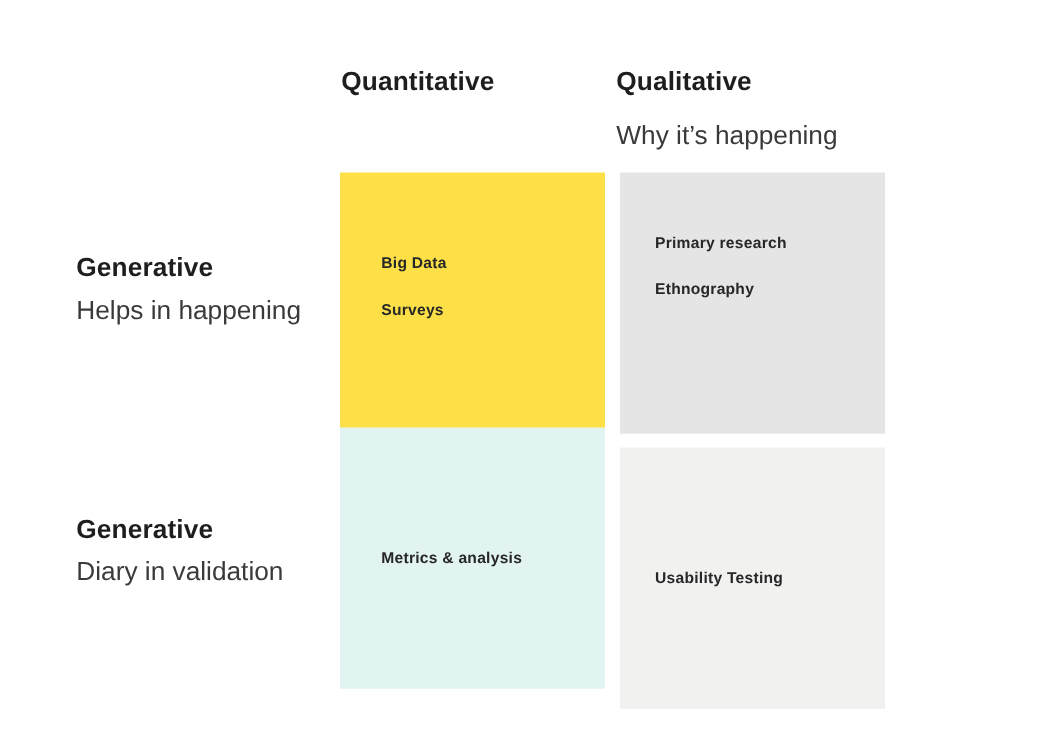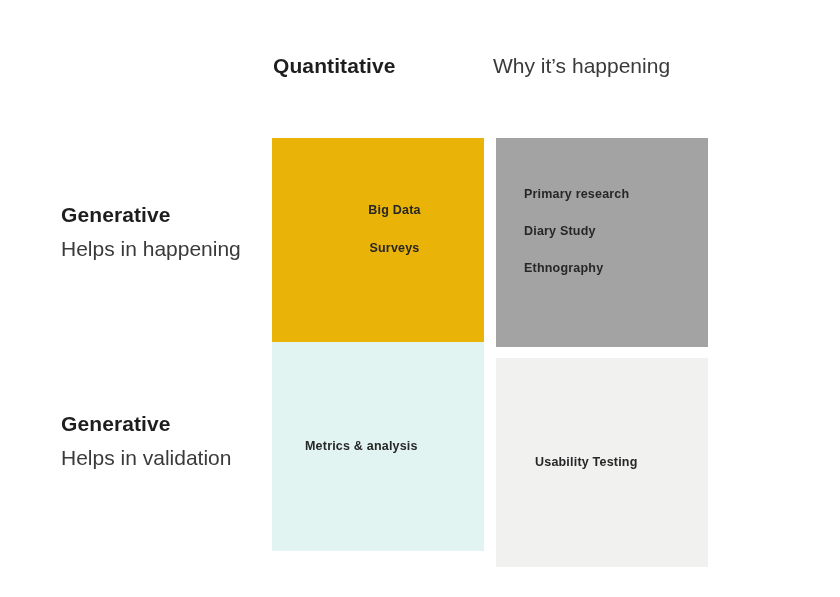--- a/index.html
+++ b/index.html
@@ -56,60 +56,60 @@
     position: absolute;
     width: 212px;
     height: 209px;
     display: flex;
     flex-direction: column;
     background: #f1f1f0;
   }
   .cell.q1 { left: 272px; top: 138px; padding: 66px 0 0 33px; gap: 25px; }
   .cell.q2 { left: 496px; top: 138px; padding: 50px 0 0 28px; gap: 24px; }
   .cell.q3 { left: 272px; top: 342px; padding-left: 33px; justify-content: center; gap: 24px; }
-  .cell.q4 { left: 496px; top: 358px; padding-left: 39px; justify-content: center; gap: 24px; }
+  .cell.q4 { left: 496px; top: 358px; padding-left: 28px; justify-content: center; gap: 24px; }
 
   .cell-item {
     font-size: 12.5px;
     font-weight: 700;
     color: #272727;
     line-height: 13px;
     letter-spacing: 0.2px;
     white-space: nowrap;
   }
 </style>
 </head>
 <body>
 
 <div class="canvas">
 
   <div class="hgroup col-1">
     <div class="t">Quantitative</div>
   </div>
   <div class="hgroup col-2">
+    <div class="t">Qualitative</div>
     <div class="s">Why it’s happening</div>
   </div>
 
   <div class="rgroup row-1">
     <div class="t">Generative</div>
     <div class="s">Helps in happening</div>
   </div>
   <div class="rgroup row-2">
     <div class="t">Generative</div>
-    <div class="s">Helps in validation</div>
+    <div class="s">Diary in validation</div>
   </div>
 
-  <div class="cell q1" style="background-color: #eab308; align-items: center;">
+  <div class="cell q1" style="background-color: #fde047;">
     <div class="cell-item">Big Data</div>
     <div class="cell-item">Surveys</div>
   </div>
 
-  <div class="cell q2" style="background-color: #a3a3a3;">
+  <div class="cell q2" style="background-color: #e5e5e5;">
     <div class="cell-item">Primary research</div>
-    <div class="cell-item">Diary Study</div>
     <div class="cell-item">Ethnography</div>
   </div>
 
   <div class="cell q3" style="background-color: rgb(226, 244, 241);">
     <div class="cell-item">Metrics &amp; analysis</div>
   </div>
 
   <div class="cell q4" style="background-color: rgb(241, 241, 240);">
     <div class="cell-item">Usability Testing</div>
   </div>

